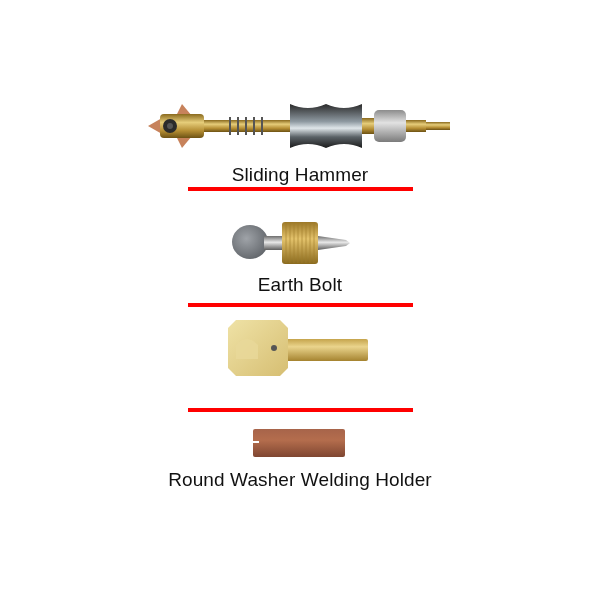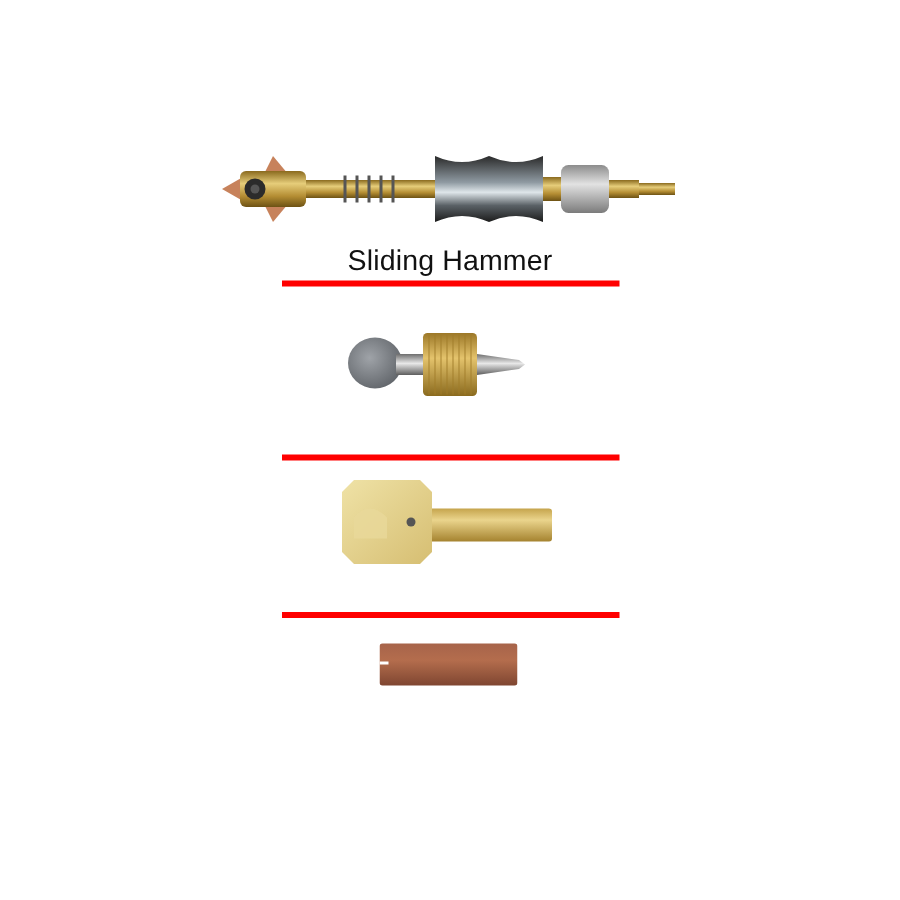--- a/index.html
+++ b/index.html
@@ -78,20 +78,21 @@
       </linearGradient>
     </defs>
     <ellipse cx="20" cy="24" rx="18" ry="17" fill="url(#discG)"></ellipse>
     <rect x="34" y="18" width="20" height="14" fill="url(#boltG)"></rect>
     <rect x="52" y="4" width="36" height="42" rx="3" fill="url(#knurlG)"></rect>
     <g stroke="#a07c2a" stroke-width="1" opacity="0.6">
       <path d="M56,5 V45 M60,5 V45 M64,5 V45 M68,5 V45 M72,5 V45 M76,5 V45 M80,5 V45 M84,5 V45"></path>
     </g>
     <polygon points="88,18 116,22 120,25 116,28 88,32" fill="url(#boltG)"></polygon>
   </svg>
+  <div class="label" style="top:274px;">Earth Bolt</div>
   <div class="rule" style="top:303px;"></div>
 
   <svg class="item" style="left:228px;top:319px;" width="145" height="58" viewBox="0 0 145 58">
     <defs>
       <linearGradient id="blockG" x1="0" y1="0" x2="1" y2="1">
         <stop offset="0" stop-color="#efe2a6"></stop>
           <stop offset="1" stop-color="#d6be72"></stop>
       </linearGradient>
       <linearGradient id="tubeG" x1="0" y1="0" x2="0" y2="1">
         <stop offset="0" stop-color="#c5a44c"></stop>
@@ -110,14 +111,15 @@
     <defs>
       <linearGradient id="copperG" x1="0" y1="0" x2="0" y2="1">
         <stop offset="0" stop-color="#a7644a"></stop>
           <stop offset="0.4" stop-color="#b46d4d"></stop>
           <stop offset="1" stop-color="#7f4631"></stop>
       </linearGradient>
     </defs>
     <rect x="0" y="1" width="92" height="28" rx="2" fill="url(#copperG)"></rect>
     <rect x="0" y="13" width="6" height="2" fill="#ffffff"></rect>
   </svg>
+  <div class="label" style="top:469px;">Round Washer Welding Holder</div>
 
 </div>
 
 </body></html>

